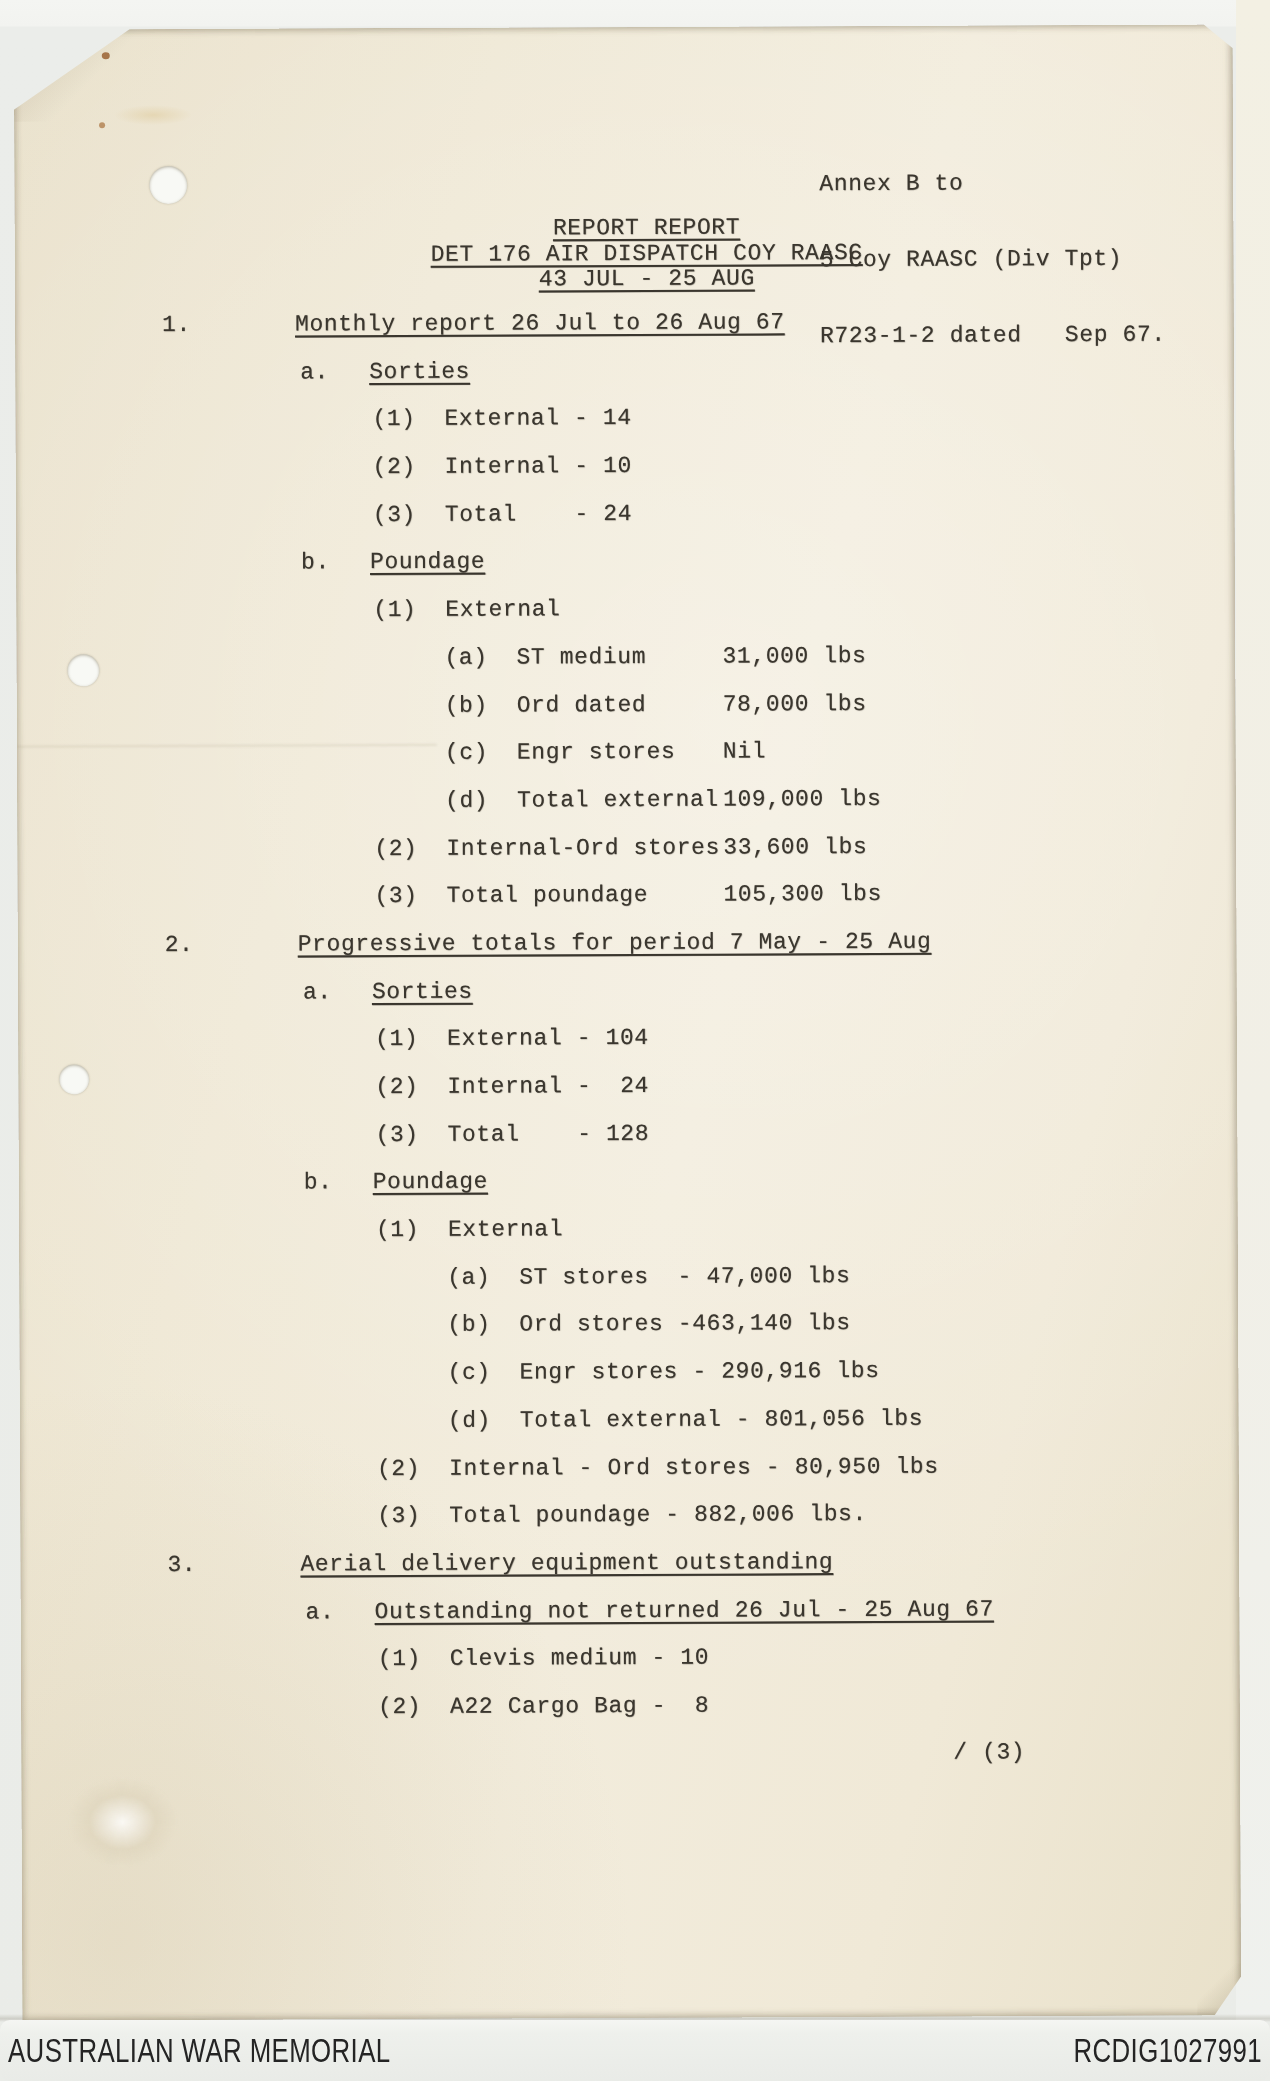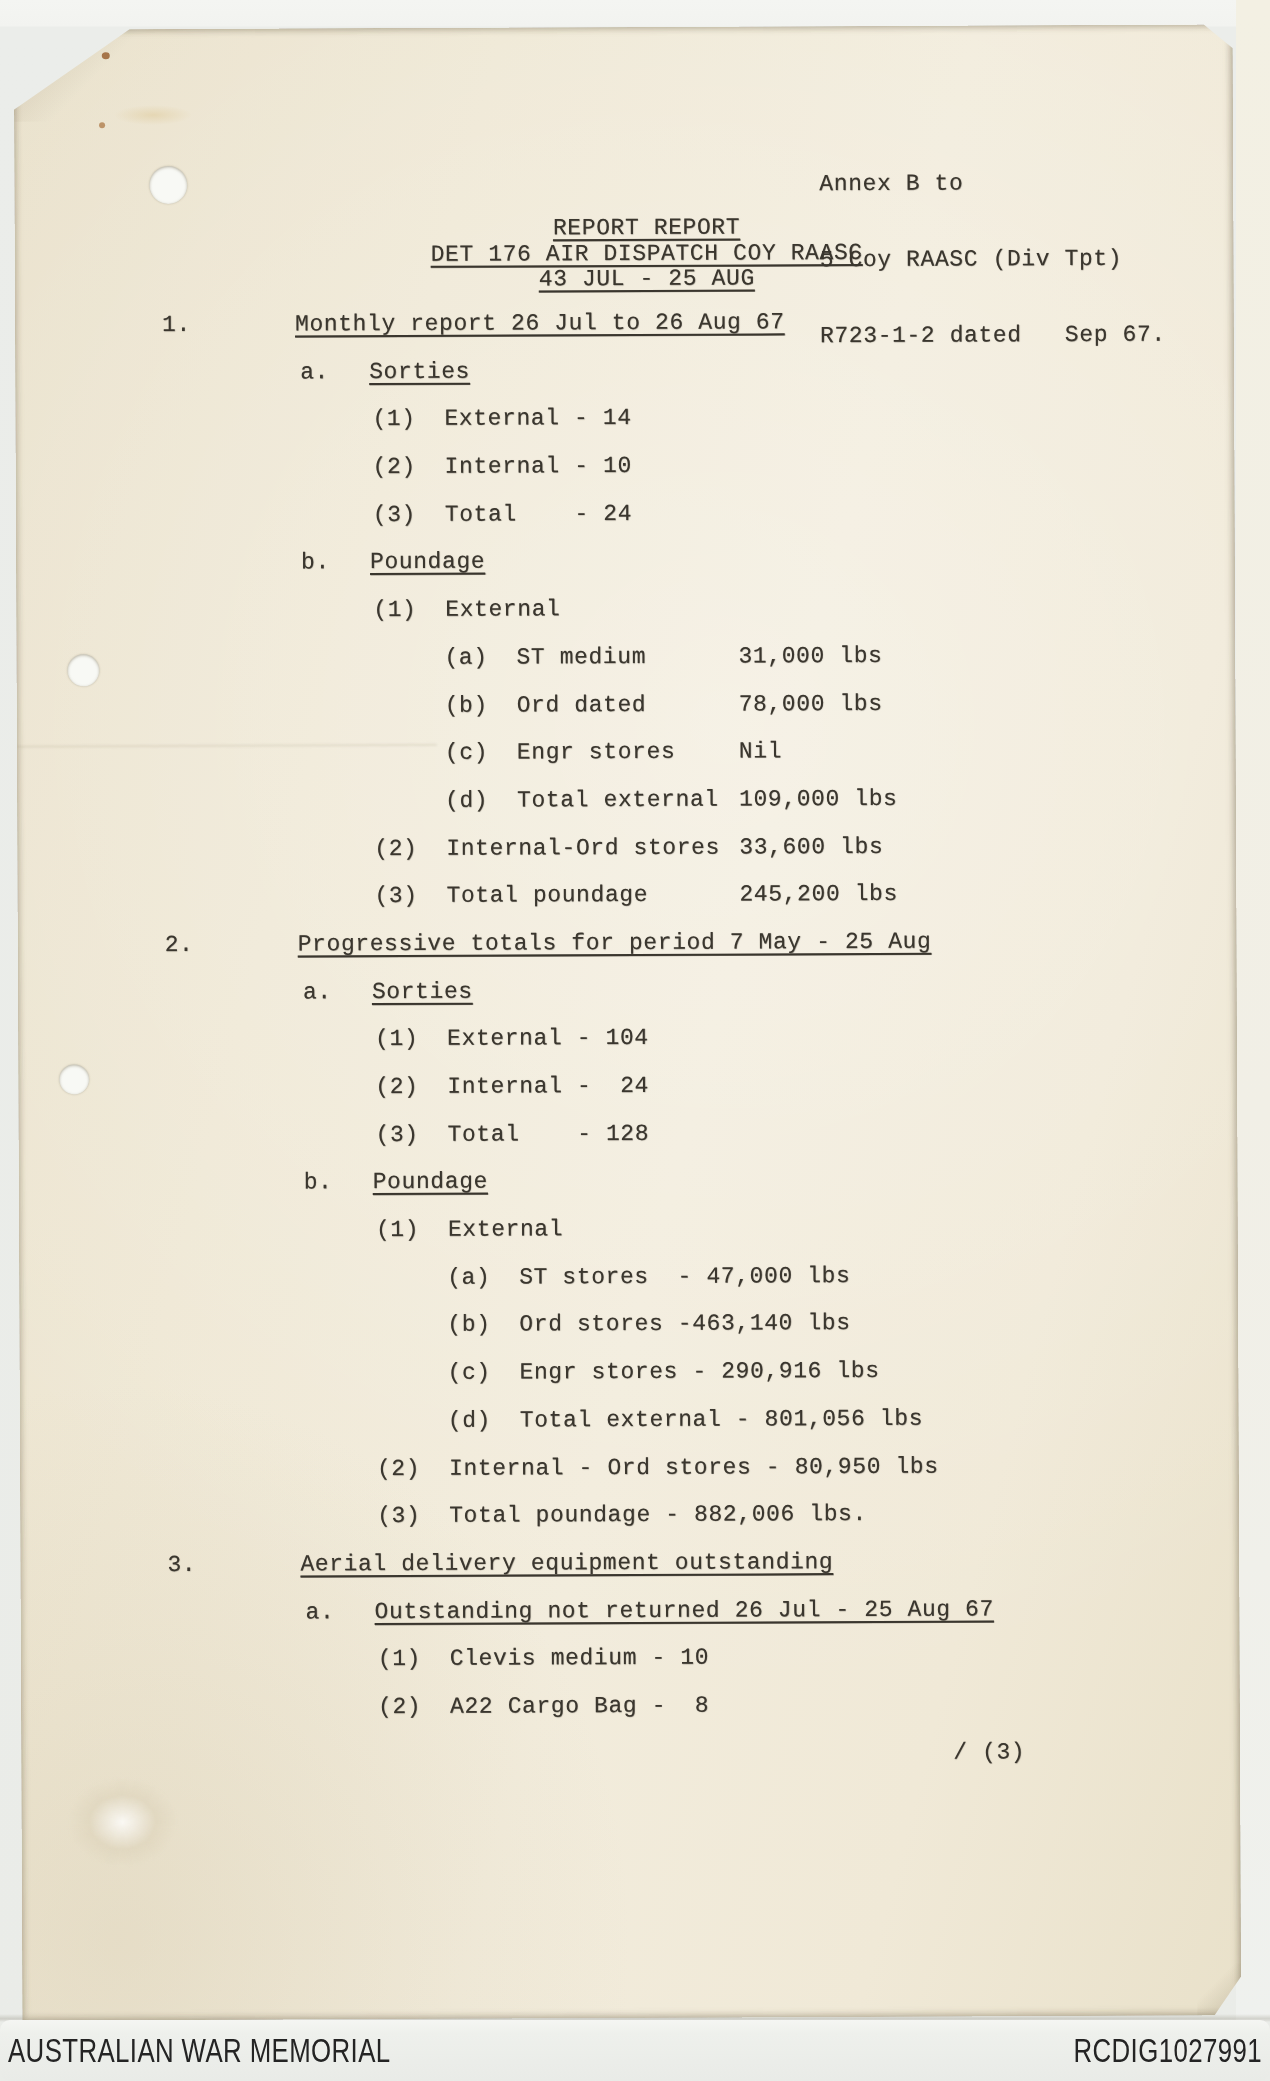--- a/index.html
+++ b/index.html
@@ -53,21 +53,21 @@
     background:radial-gradient(closest-side,#dfcb9c,rgba(223,203,156,0));opacity:.55;}
   
   .ink, .ink span{text-shadow:.4px .4px .8px rgba(54,50,42,.55);}
   .u{text-decoration:underline;text-decoration-thickness:2.2px;text-underline-offset:5px;}
   .annex{position:absolute;left:805px;top:95px;line-height:25.4px;white-space:pre;}
   .titleblock{position:absolute;left:252px;top:189px;width:760px;text-align:center;line-height:25.6px;}
   .rows{position:absolute;left:0;top:283px;width:100%;}
   .row{position:relative;height:47.7px;}
   .row span{position:absolute;top:0;white-space:pre;}
   .c-num{left:147px;} .c-h{left:280px;} .c-ab{left:285px;} .c-ah{left:354px;}
-  .c-l1{left:357px;} .c-l2{left:428px;} .c-val{left:706px;margin-left:16px;} .c-pm{left:932px;}
+  .c-l1{left:357px;} .c-l2{left:428px;} .c-val{left:706px;} .c-pm{left:932px;}
   
   .footer{
     position:absolute;left:0;top:2020px;width:1270px;height:61px;
     background:linear-gradient(180deg,#f5f6f3 0%,#eef0ec 22%,#e9ebe7 100%);
     display:flex;justify-content:space-between;align-items:center;
     padding:0 8px;box-sizing:border-box;color:#242424;border-radius:10px;
   }
   .footer .cond{display:inline-block;font-size:34px;letter-spacing:.5px;transform:scaleX(.76);}
   .footer .left .cond{transform-origin:left center;}
   .footer .right .cond{transform-origin:right center;}
@@ -143,21 +143,21 @@
       <div class="row">
           <span class="c-l2">(d)  Total external</span>
           <span class="c-val">109,000 lbs</span>
         </div>
       <div class="row">
           <span class="c-l1">(2)  Internal-Ord stores</span>
           <span class="c-val">33,600 lbs</span>
         </div>
       <div class="row">
           <span class="c-l1">(3)  Total poundage</span>
-          <span class="c-val">245,200 lbs</span>
+          <span class="c-val">105,300 lbs</span>
         </div>
       <div class="row">
           <span class="c-num">2.</span>
           <span class="c-h u">Progressive totals for period 7 May - 25 Aug</span>
         </div>
       <div class="row">
           <span class="c-ab">a.</span>
           <span class="c-ah u">Sorties</span>
         </div>
       <div class="row">

